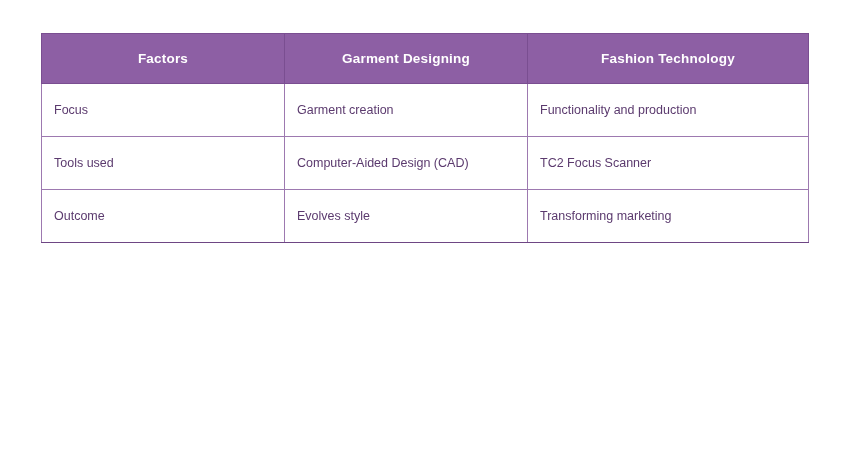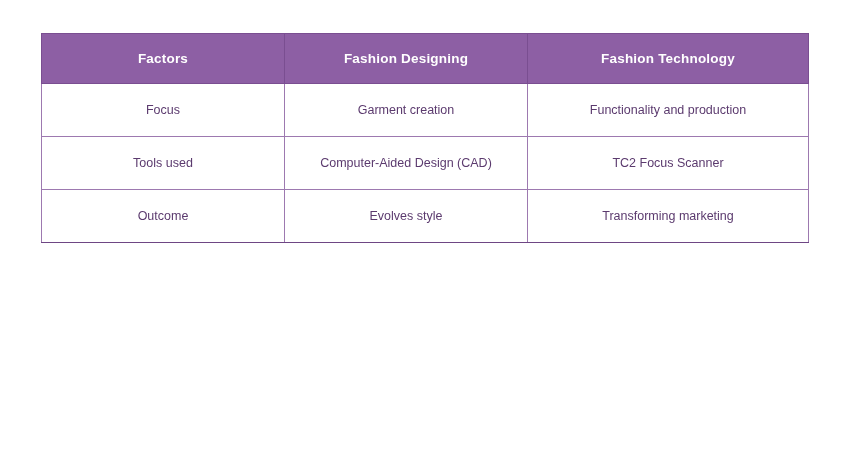--- a/index.html
+++ b/index.html
@@ -52,21 +52,21 @@
     box-sizing: border-box;
   }
 
   thead th.first { border-left: 1px solid #7a4e91; margin-left: 33px; }
   thead th.last  { border-right: 1px solid #7a4e91; }
 
   tbody td {
     color: #5b3a6e;
     font-size: 12.5px;
     font-weight: normal;
-    text-align: center;
+    text-align: left;
     vertical-align: middle;
     height: 53px;
     padding: 6px 12px;
     line-height: 1.45;
     border: 1px solid #9d79b0;
     background: #ffffff;
     box-sizing: border-box;
   }
 
   tbody tr.tall td { height: 55px; }
@@ -80,21 +80,21 @@
   <div class="table-wrap">
     <table class="comparison-table">
       <colgroup>
         <col class="c1">
         <col class="c2">
         <col class="c3">
       </colgroup>
       <thead>
         <tr>
           <th class="first">Factors</th>
-          <th>Fashion Designing</th>
+          <th>Garment Designing</th>
           <th class="last">Fashion Technology</th>
         </tr>
       </thead>
       <tbody>
         <tr>
           <td>Focus</td>
           <td>Garment creation</td>
           <td>Functionality and production</td>
         </tr>
         <tr>

